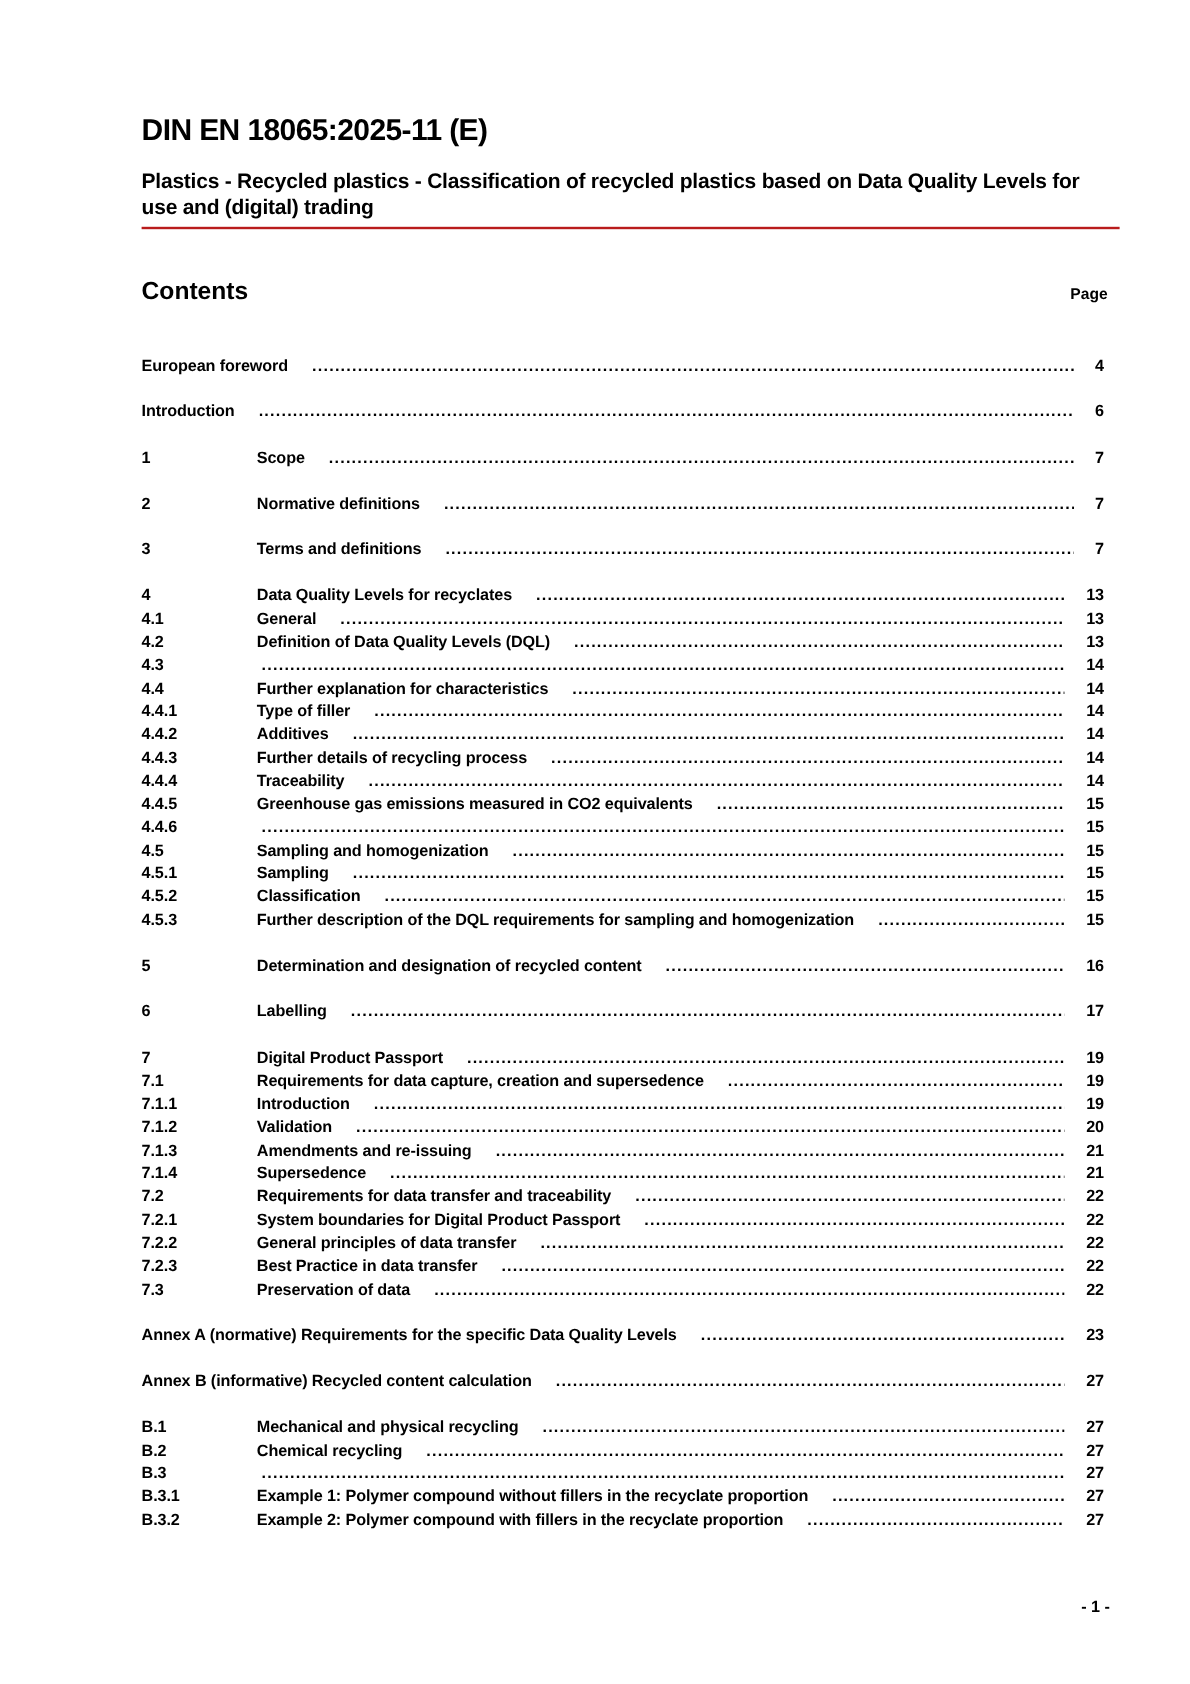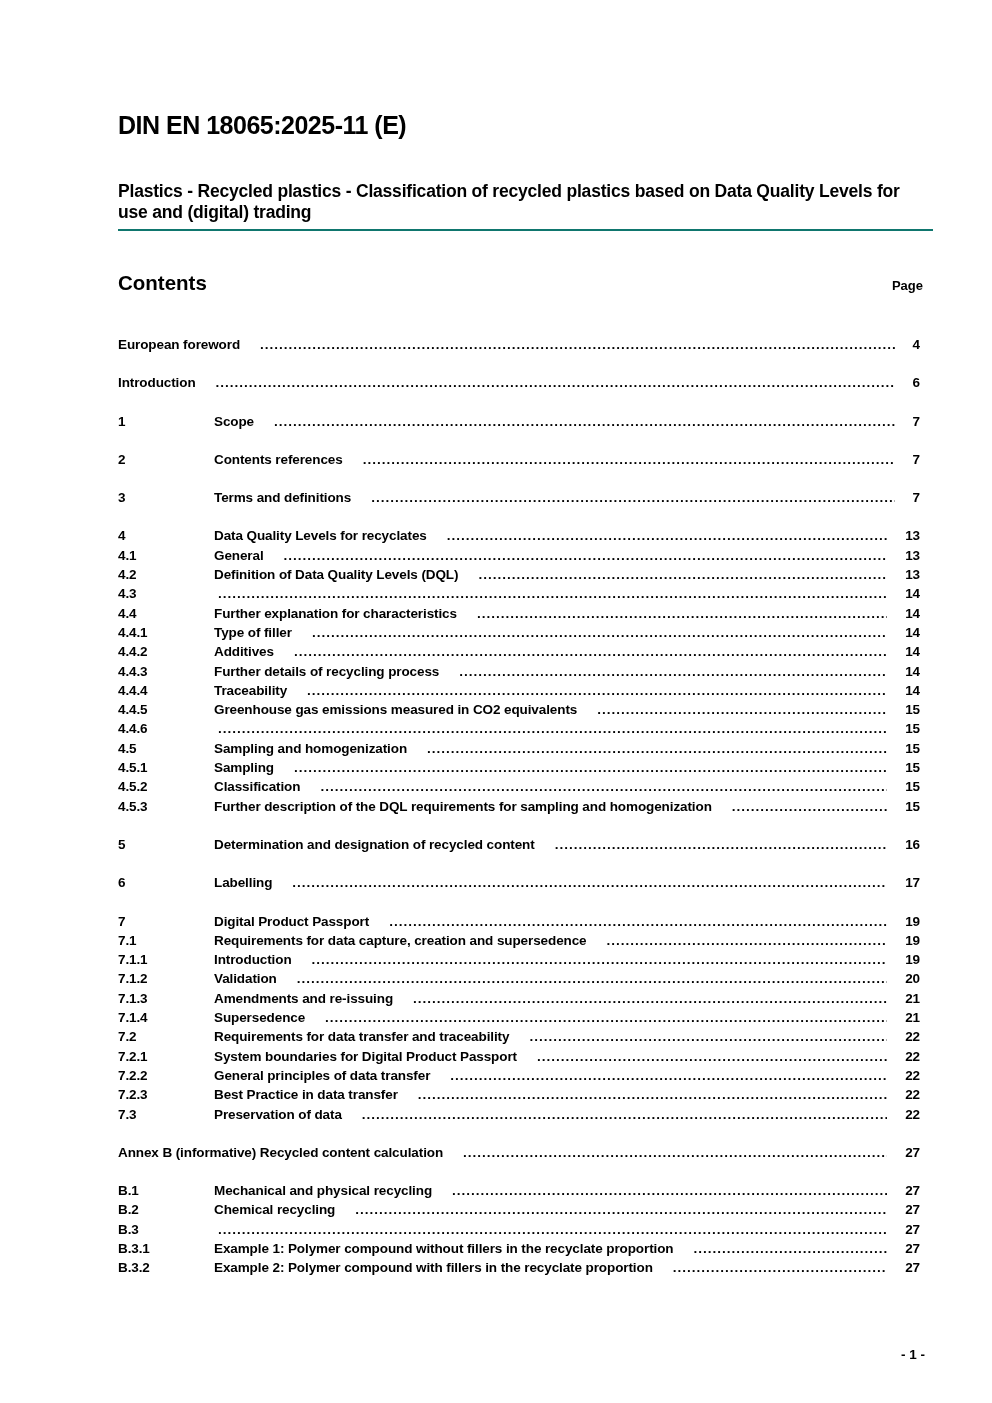--- a/index.html
+++ b/index.html
@@ -7,34 +7,34 @@
     padding: 0;
     background: #ffffff;
     width: 992px;
     height: 1403px;
     font-family: "Liberation Sans", sans-serif;
     color: #000000;
   }
   .page {
     position: absolute;
     left: 118px;
-    top: 16px;
+    top: 0;
     width: 815px;
     height: 1030px;
   }
   .std-number {
     margin: 95px 0 0 0;
     font-size: 25px;
     line-height: 28px;
     font-weight: bold;
     letter-spacing: -0.5px;
   }
   .subtitle-block {
-    margin-top: 42px;
-    border-bottom: 2px solid #0f766e;
+    margin-top: 18px;
+    border-bottom: 2px solid #b91c1c;
     padding-bottom: 6px;
   }
   .doc-title {
     margin: 0;
     font-size: 17.5px;
     line-height: 21px;
     font-weight: bold;
     letter-spacing: -0.2px;
     max-width: 782px;
   }
@@ -123,21 +123,21 @@
 
   <div class="toc-row gap">
     <span class="toc-num">1</span>
     <span class="toc-title">Scope</span>
     <span class="toc-dots"></span>
     <span class="toc-page">7</span>
   </div>
 
   <div class="toc-row gap">
     <span class="toc-num">2</span>
-    <span class="toc-title">Contents references</span>
+    <span class="toc-title">Normative definitions</span>
     <span class="toc-dots"></span>
     <span class="toc-page">7</span>
   </div>
 
   <div class="toc-row gap">
     <span class="toc-num">3</span>
     <span class="toc-title">Terms and definitions</span>
     <span class="toc-dots"></span>
     <span class="toc-page">7</span>
   </div>
@@ -329,20 +329,26 @@
     <span class="toc-page">22</span>
   </div>
 
   <div class="toc-row">
     <span class="toc-num">7.3</span>
     <span class="toc-title">Preservation of data</span>
     <span class="toc-dots"></span>
     <span class="toc-page">22</span>
   </div>
 
+  <div class="toc-row gap no-num">
+
+    <span class="toc-title">Annex A (normative) Requirements for the specific Data Quality Levels</span>
+    <span class="toc-dots"></span>
+    <span class="toc-page">23</span>
+  </div>
 
   <div class="toc-row gap no-num">
 
     <span class="toc-title">Annex B (informative) Recycled content calculation</span>
     <span class="toc-dots"></span>
     <span class="toc-page">27</span>
   </div>
 
   <div class="toc-row gap">
     <span class="toc-num">B.1</span>

